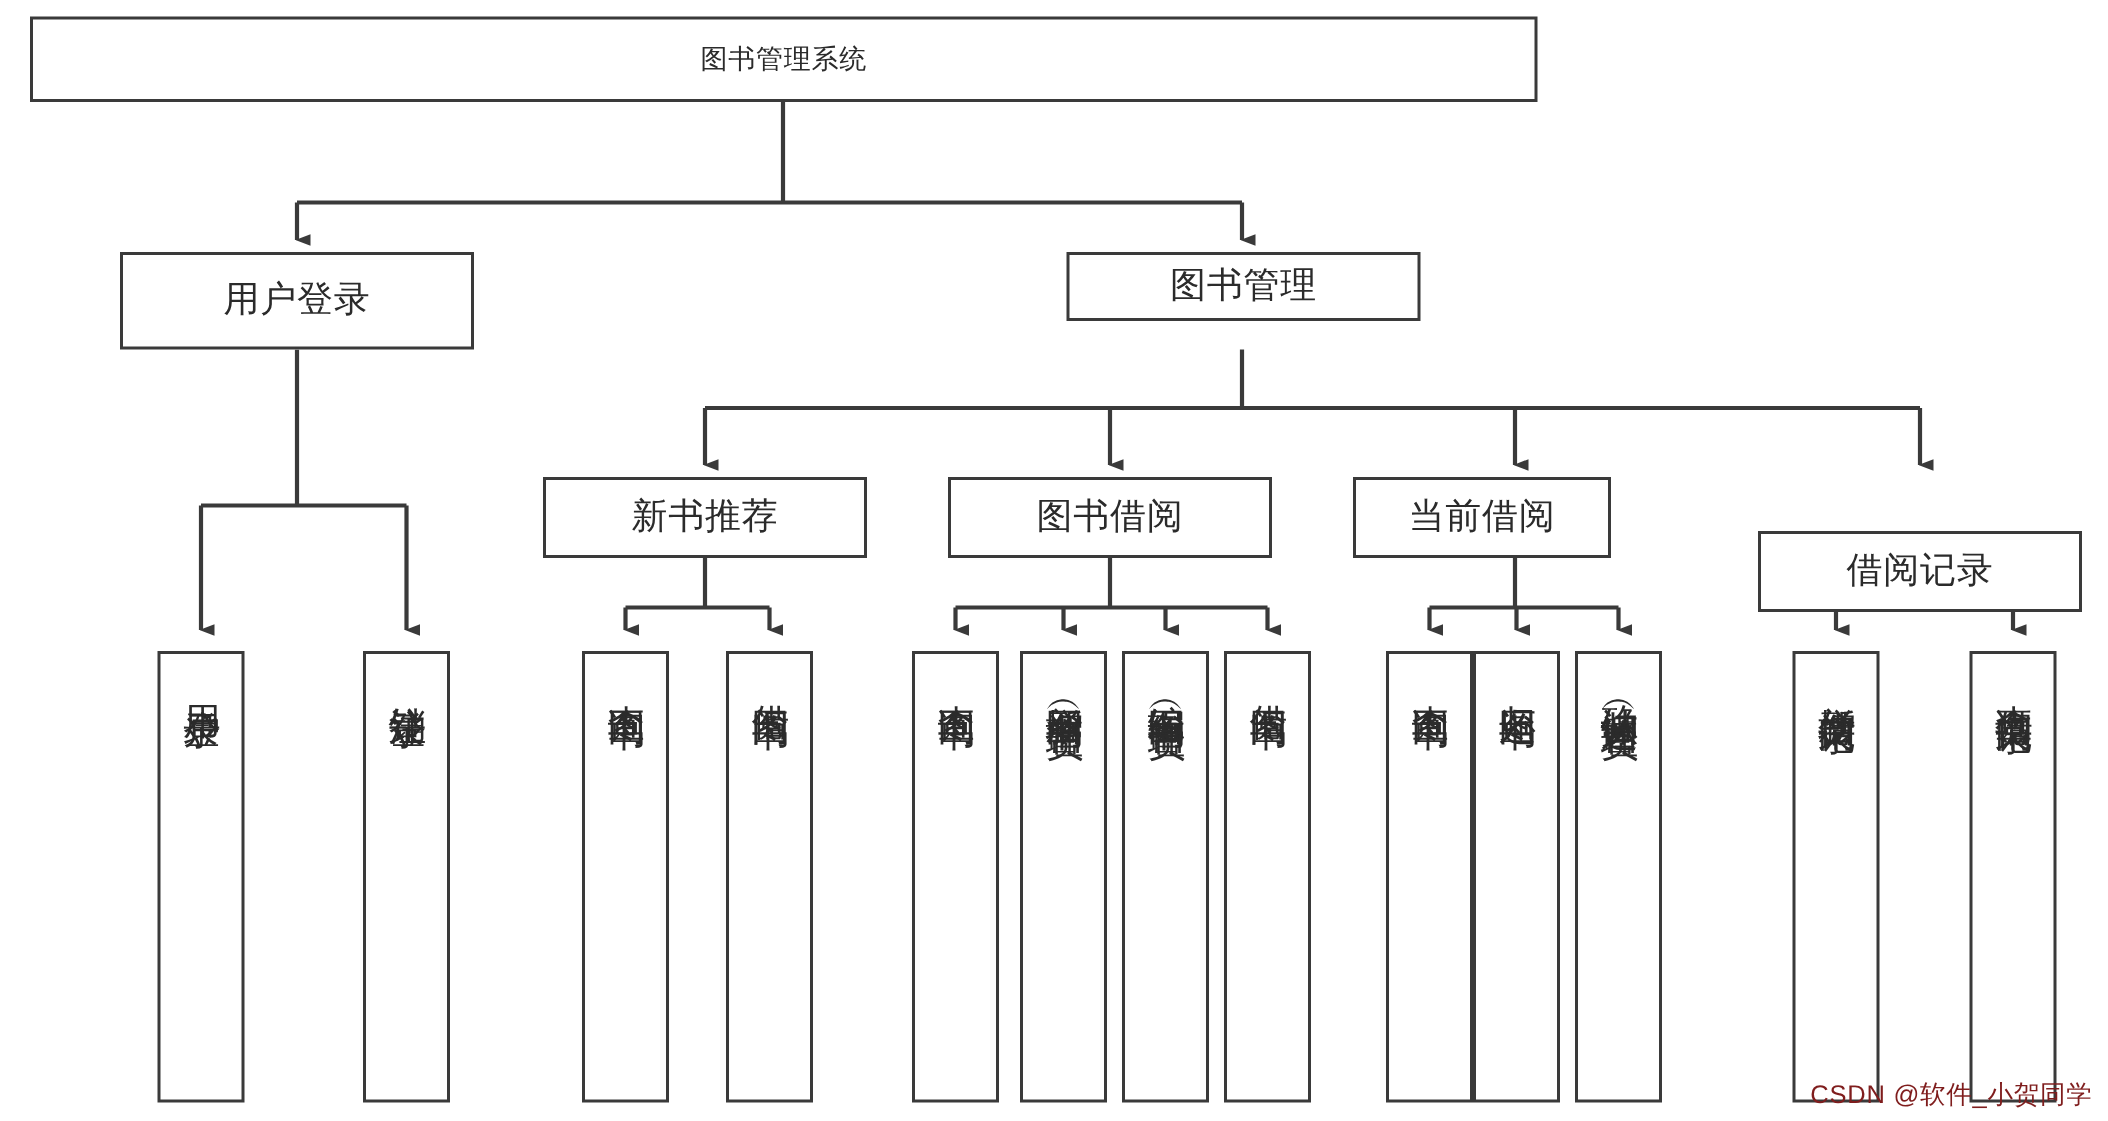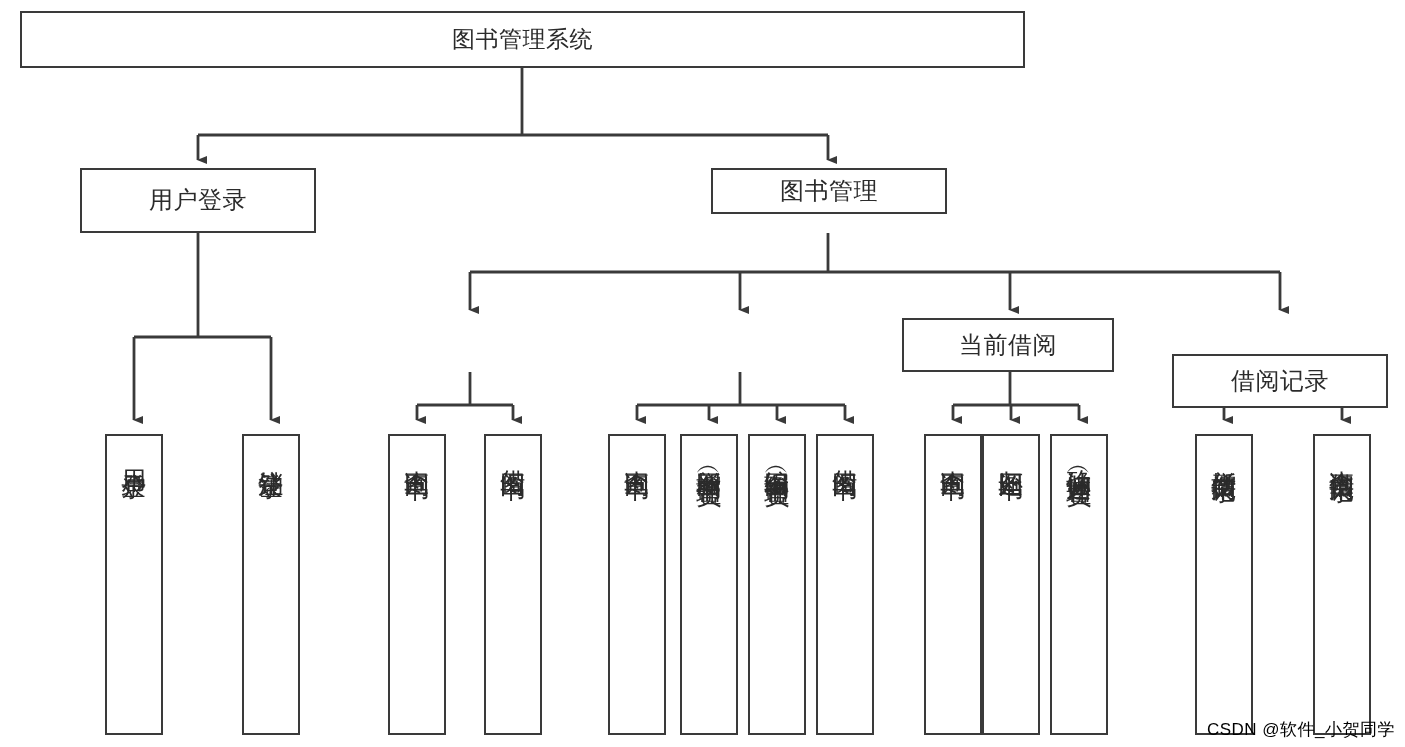--- a/index.html
+++ b/index.html
@@ -39,21 +39,21 @@
   }
   .node-label {
     display: block;
     text-align: center;
     line-height: 1.18;
     letter-spacing: 0.5px;
     color: #2b2b2b;
   }
   
   .node.level-0 .node-label {
-    font-size: 23px;
+    font-size: 18px;
   }
   
   .node.level-1 .node-label,
   .node.level-2 .node-label {
     font-size: 24px;
   }
   
   .node.leaf {
     align-items: flex-start;
     justify-content: center;
@@ -66,21 +66,21 @@
     line-height: 1.05;
     letter-spacing: 2px;
     white-space: nowrap;
     text-align: left;
   }
   .watermark {
     position: absolute;
     right: 10px;
     bottom: 6px;
     font-size: 17px;
-    color: #000000;
+    color: #7f1d1d;
     letter-spacing: 0.5px;
     z-index: 6;
     white-space: nowrap;
   }
 </style>
 </head>
 <body>
 
 <div id="diagram-canvas">
 
@@ -139,23 +139,29 @@
   </div>
 
   <div class="node level-1" style="left:80px; top:168px; width:236px; height:65px;">
     <span class="node-label">用户登录</span>
   </div>
 
   <div class="node level-1" style="left:711px; top:168px; width:236px; height:46px;">
     <span class="node-label">图书管理</span>
   </div>
 
-
-
-  <div class="node level-2" style="left:902px; top:318px; width:212px; height:54px;">
+  <div class="node level-2" style="left:362px; top:318px; width:216px; height:54px;">
+    <span class="node-label">新书推荐</span>
+  </div>
+
+  <div class="node level-2" style="left:632px; top:318px; width:216px; height:54px;">
+    <span class="node-label">图书借阅</span>
+  </div>
+
+  <div class="node level-2" style="left:902px; top:318px; width:172px; height:54px;">
     <span class="node-label">当前借阅</span>
   </div>
 
   <div class="node level-2" style="left:1172px; top:318px; width:216px; height:54px;margin-top:36px;">
     <span class="node-label">借阅记录</span>
   </div>
 
   <div class="node leaf" style="left:105px; top:434px; width:58px; height:301px;">
     <span class="node-label">用户登录</span>
   </div>

